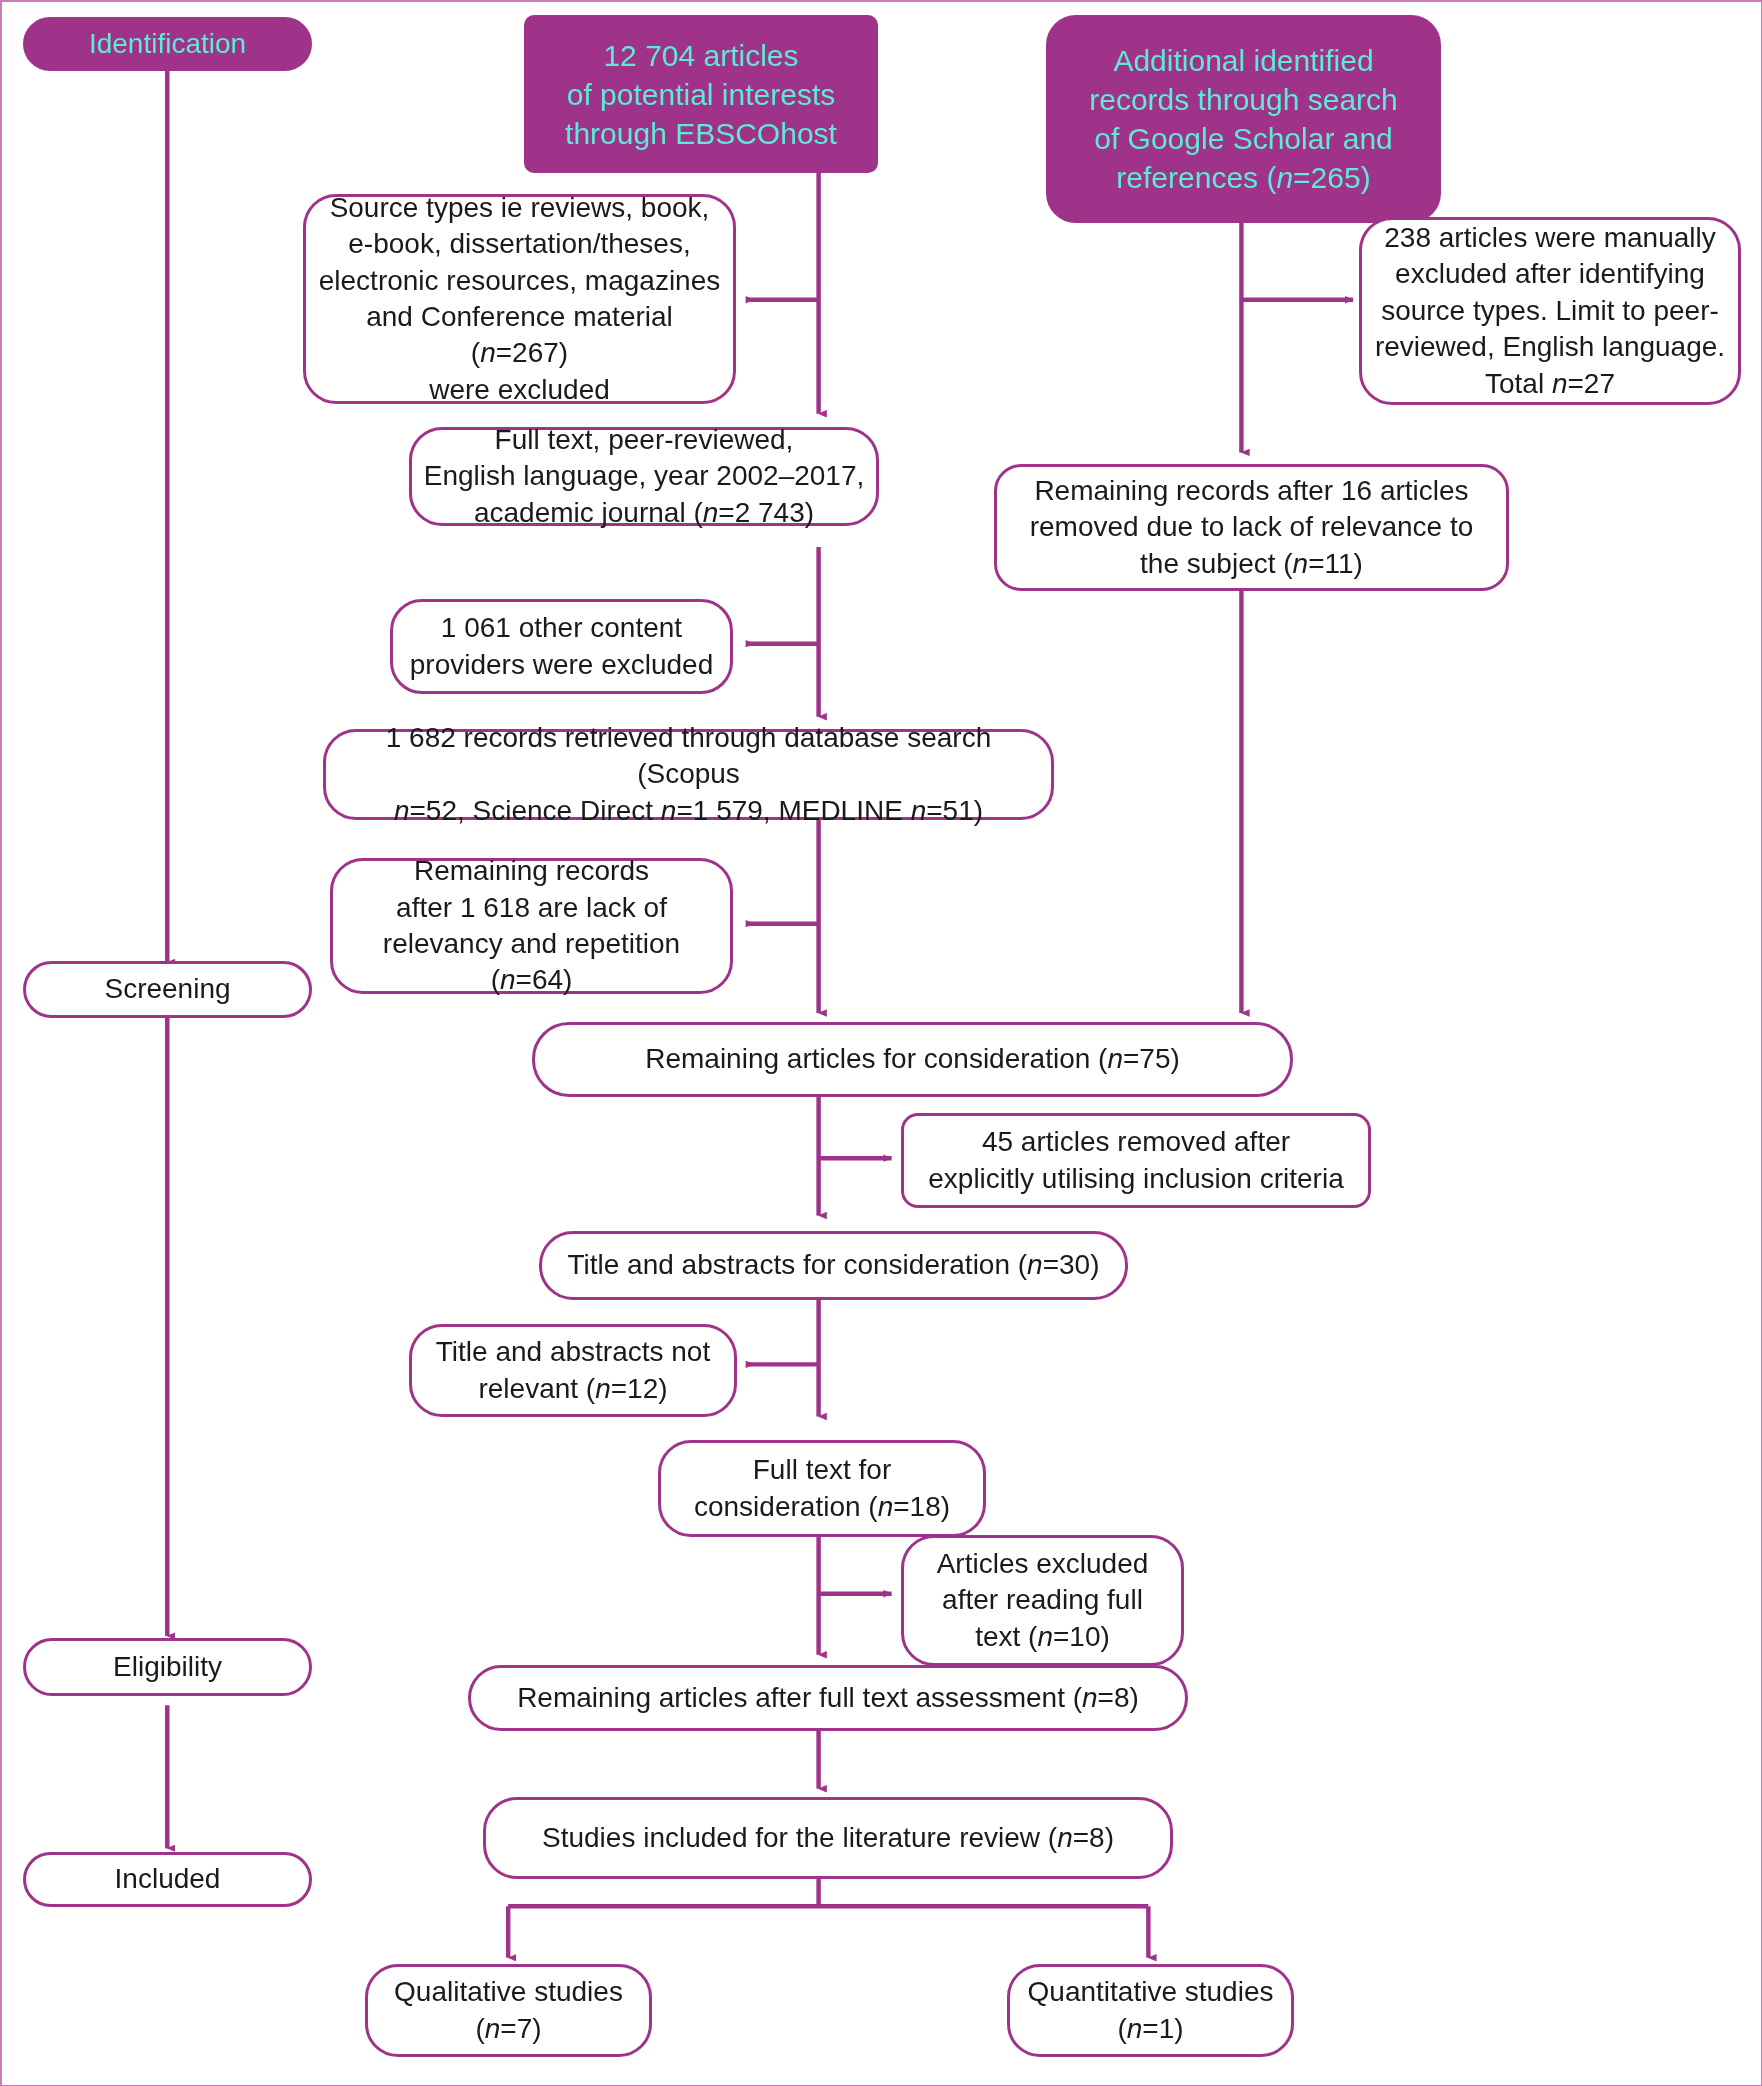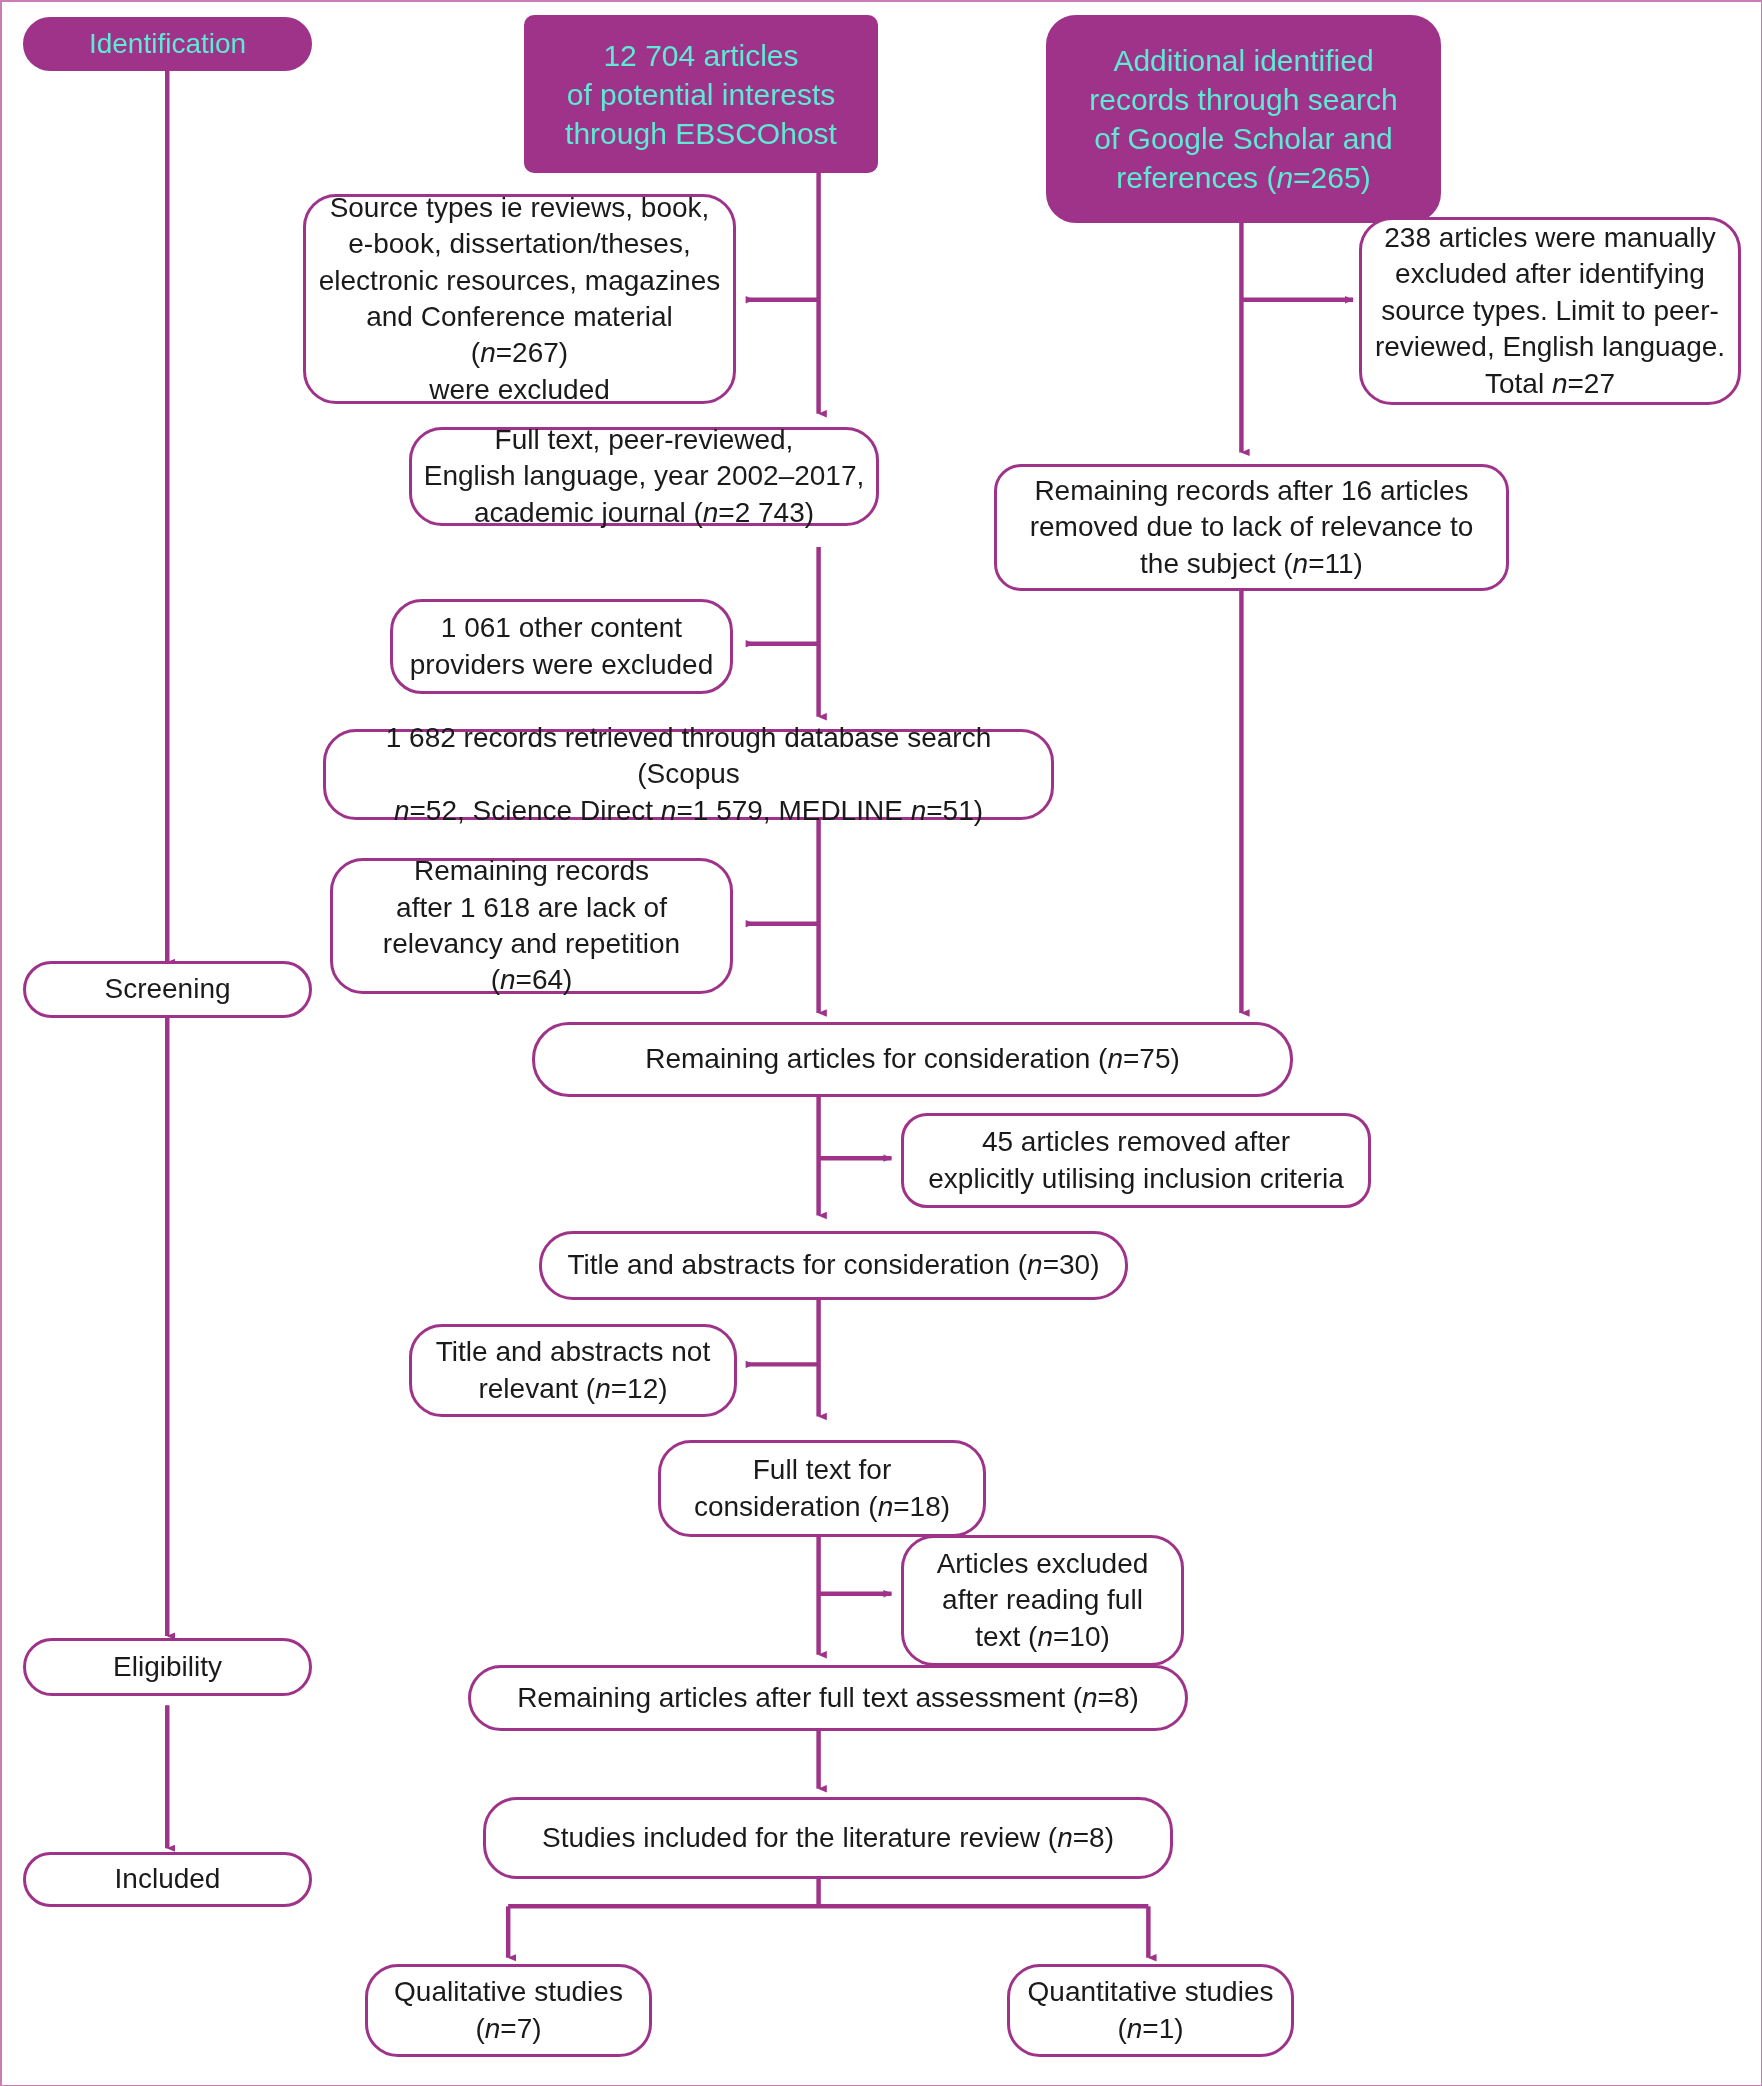--- a/index.html
+++ b/index.html
@@ -191,21 +191,21 @@
       <span class="txt">Remaining records</span>
       <span class="txt">after 1 618 are lack of</span>
       <span class="txt">relevancy and repetition (<span class="ital">n</span>=64)</span>
     </span>
   </div>
 
   <div class="node f38" style="left:530px; top:1020px; width:761px; height:75px; border-radius:37px;">
     <span class="txt">Remaining articles for consideration (<span class="ital">n</span>=75)</span>
   </div>
 
-  <div class="node f38" style="left:899px; top:1111px; width:470px; height:95px; border-radius:26px;">
+  <div class="node f38" style="left:899px; top:1111px; width:470px; height:95px; border-radius:17px;">
     <span>
       <span class="txt">45 articles removed after</span>
       <span class="txt">explicitly utilising inclusion criteria</span>
     </span>
   </div>
 
   <div class="node f38" style="left:537px; top:1229px; width:589px; height:69px; border-radius:34px;">
     <span class="txt">Title and abstracts for consideration (<span class="ital">n</span>=30)</span>
   </div>
 

